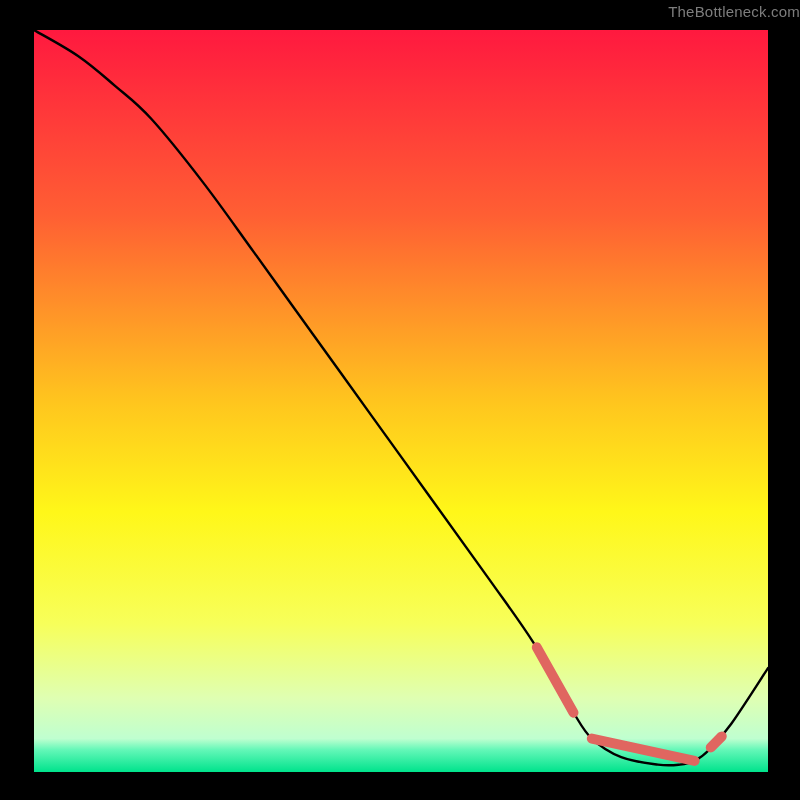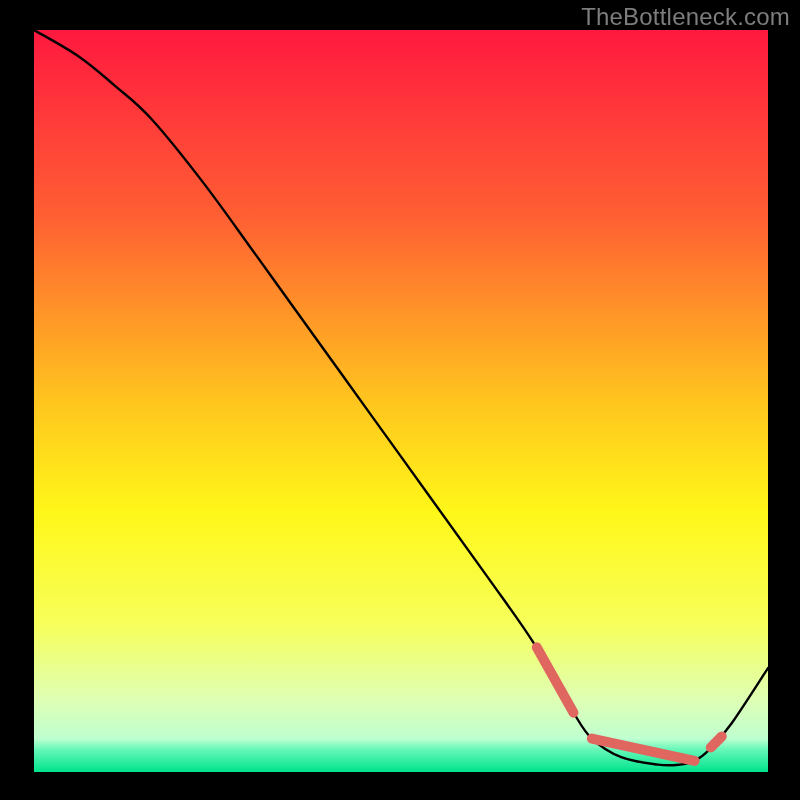--- a/index.html
+++ b/index.html
@@ -12,23 +12,23 @@
     font-family: Arial, Helvetica, sans-serif;
   }
   .chart-wrap {
     position: relative;
     width: 800px;
     height: 800px;
   }
   .attribution {
     position: absolute;
     top: 3px;
-    right: 10px;
+    right: 0;
     color: #7d7d7d;
-    font-size: 24px;
+    font-size: 15px;
     font-weight: 400;
     letter-spacing: 0.2px;
   }
   svg {
     position: absolute;
     left: 34px;
     top: 30px;
   }
 </style>
 </head>

